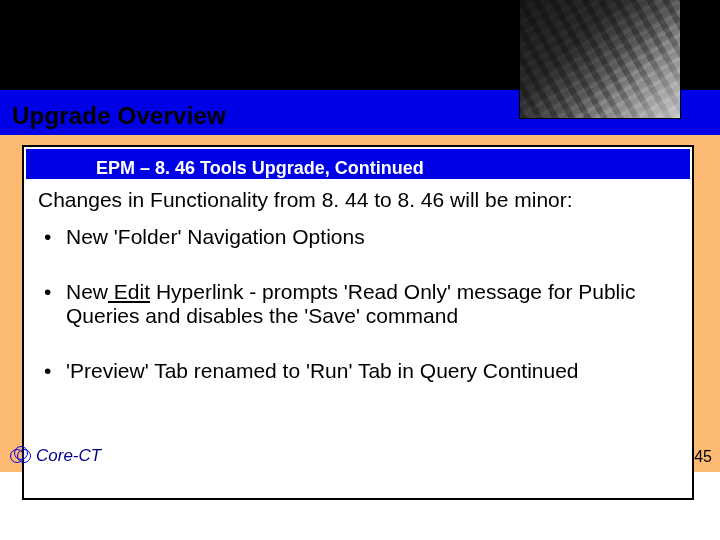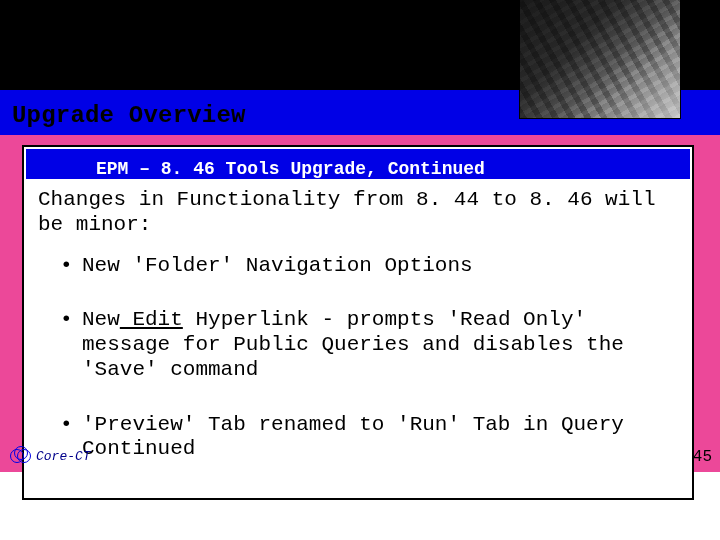--- a/index.html
+++ b/index.html
@@ -8,22 +8,21 @@
     width: 720px;
     height: 540px;
     font-family: Arial, Helvetica, sans-serif;
     background: #fff;
     overflow: hidden;
   }
   .slide {
     position: relative;
     width: 720px;
     height: 472px;
-    background: #ec4899;
-    font-family: Liberation Mono, monospace;
+    background: #fdba74;
   }
   .top-blue {
     position: absolute;
     left: 0;
     top: 0;
     width: 720px;
     height: 135px;
     background: #0000e6;
   }
   .top-black {
@@ -96,21 +95,21 @@
     color: #000;
     font-size: 21px;
     line-height: 1.18;
   }
   .intro {
     margin-bottom: 12px;
   }
   ul.bullets {
     list-style: none;
     padding: 0;
-    margin: 16px;
+    margin: 0;
   }
   ul.bullets li {
     position: relative;
     padding-left: 28px;
     margin-bottom: 30px;
   }
   ul.bullets li::before {
     content: "•";
     position: absolute;
     left: 6px;
@@ -139,21 +138,21 @@
     width: 14px;
     height: 14px;
     border: 1.5px solid #0000e6;
     border-radius: 50%;
     box-sizing: border-box;
   }
   .ring.a { left: 0; top: 3px; }
   .ring.b { left: 7px; top: 3px; }
   .ring.c { left: 3.5px; top: 0; }
   .logo-text {
-    font-size: 13px;
+    font-size: 17px;
     font-style: italic;
     color: #00008b;
   }
   .page-num {
     position: absolute;
     right: 8px;
     bottom: 6px;
     font-size: 16px;
     color: #000;
   }

